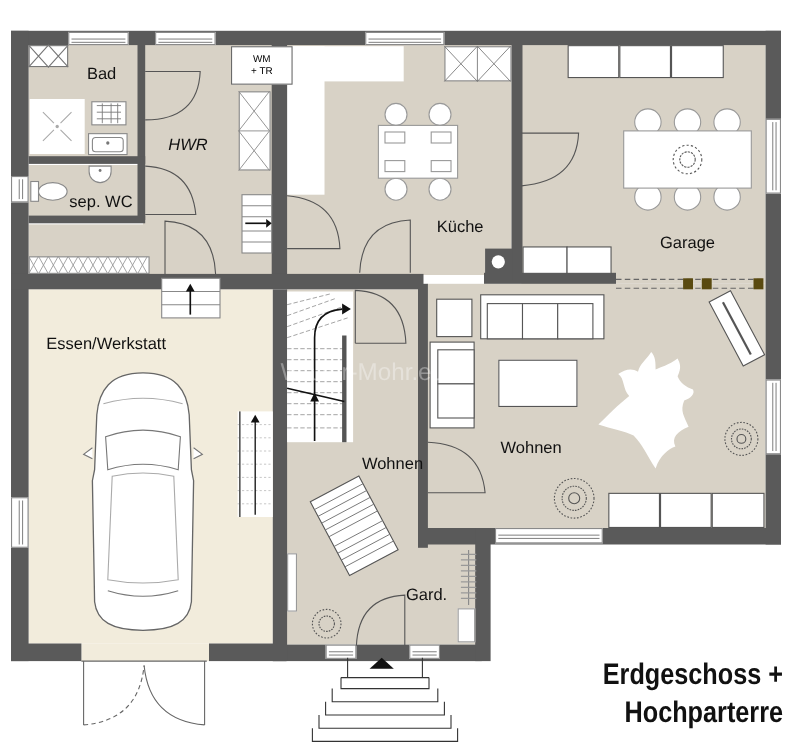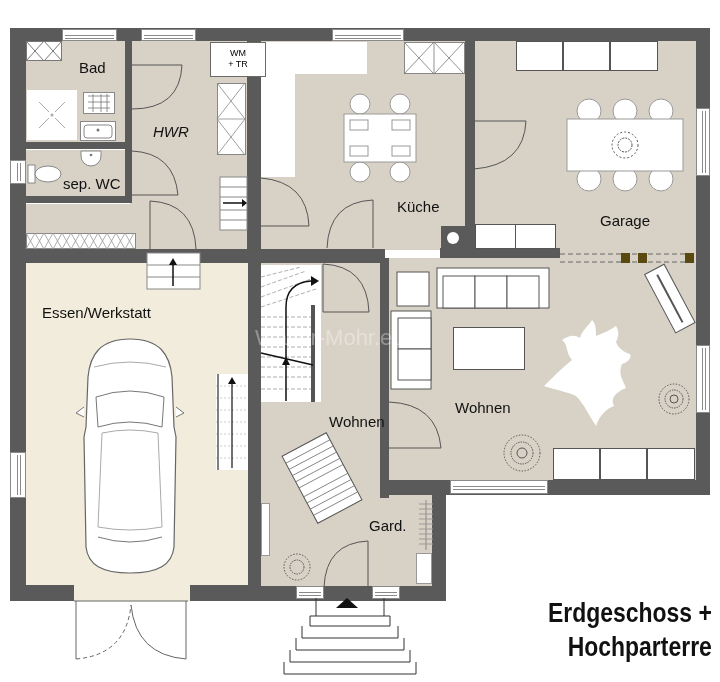--- a/index.html
+++ b/index.html
@@ -311,20 +311,20 @@
   </svg>
 
 <div class="label" style="left:79px;top:60px;text-align:center;">Bad</div>
 <div class="label" style="left:153px;top:124px;font-style:italic;">HWR</div>
 <div class="label" style="left:63px;top:176px;">sep. WC</div>
 <div class="label" style="left:397px;top:199px;">Küche</div>
 <div class="label" style="left:600px;top:213px;">Garage</div>
 <div class="label" style="left:42px;top:305px;">Essen/Werkstatt</div>
 <div class="label" style="left:329px;top:414px;">Wohnen</div>
 <div class="label" style="left:455px;top:400px;">Wohnen</div>
-<div class="label" style="left:369px;top:518px;">Gard.</div>
+<div class="label" style="left:369px;top:533px;">Gard.</div>
 
 <div class="watermark" style="left:255px;top:325px;">Walter-Mohr.eu</div>
 
 <div class="title" style="right:8px;top:597px;">
   <div>Erdgeschoss +</div>
   <div>Hochparterre</div>
 </div>
 
 </body></html>

